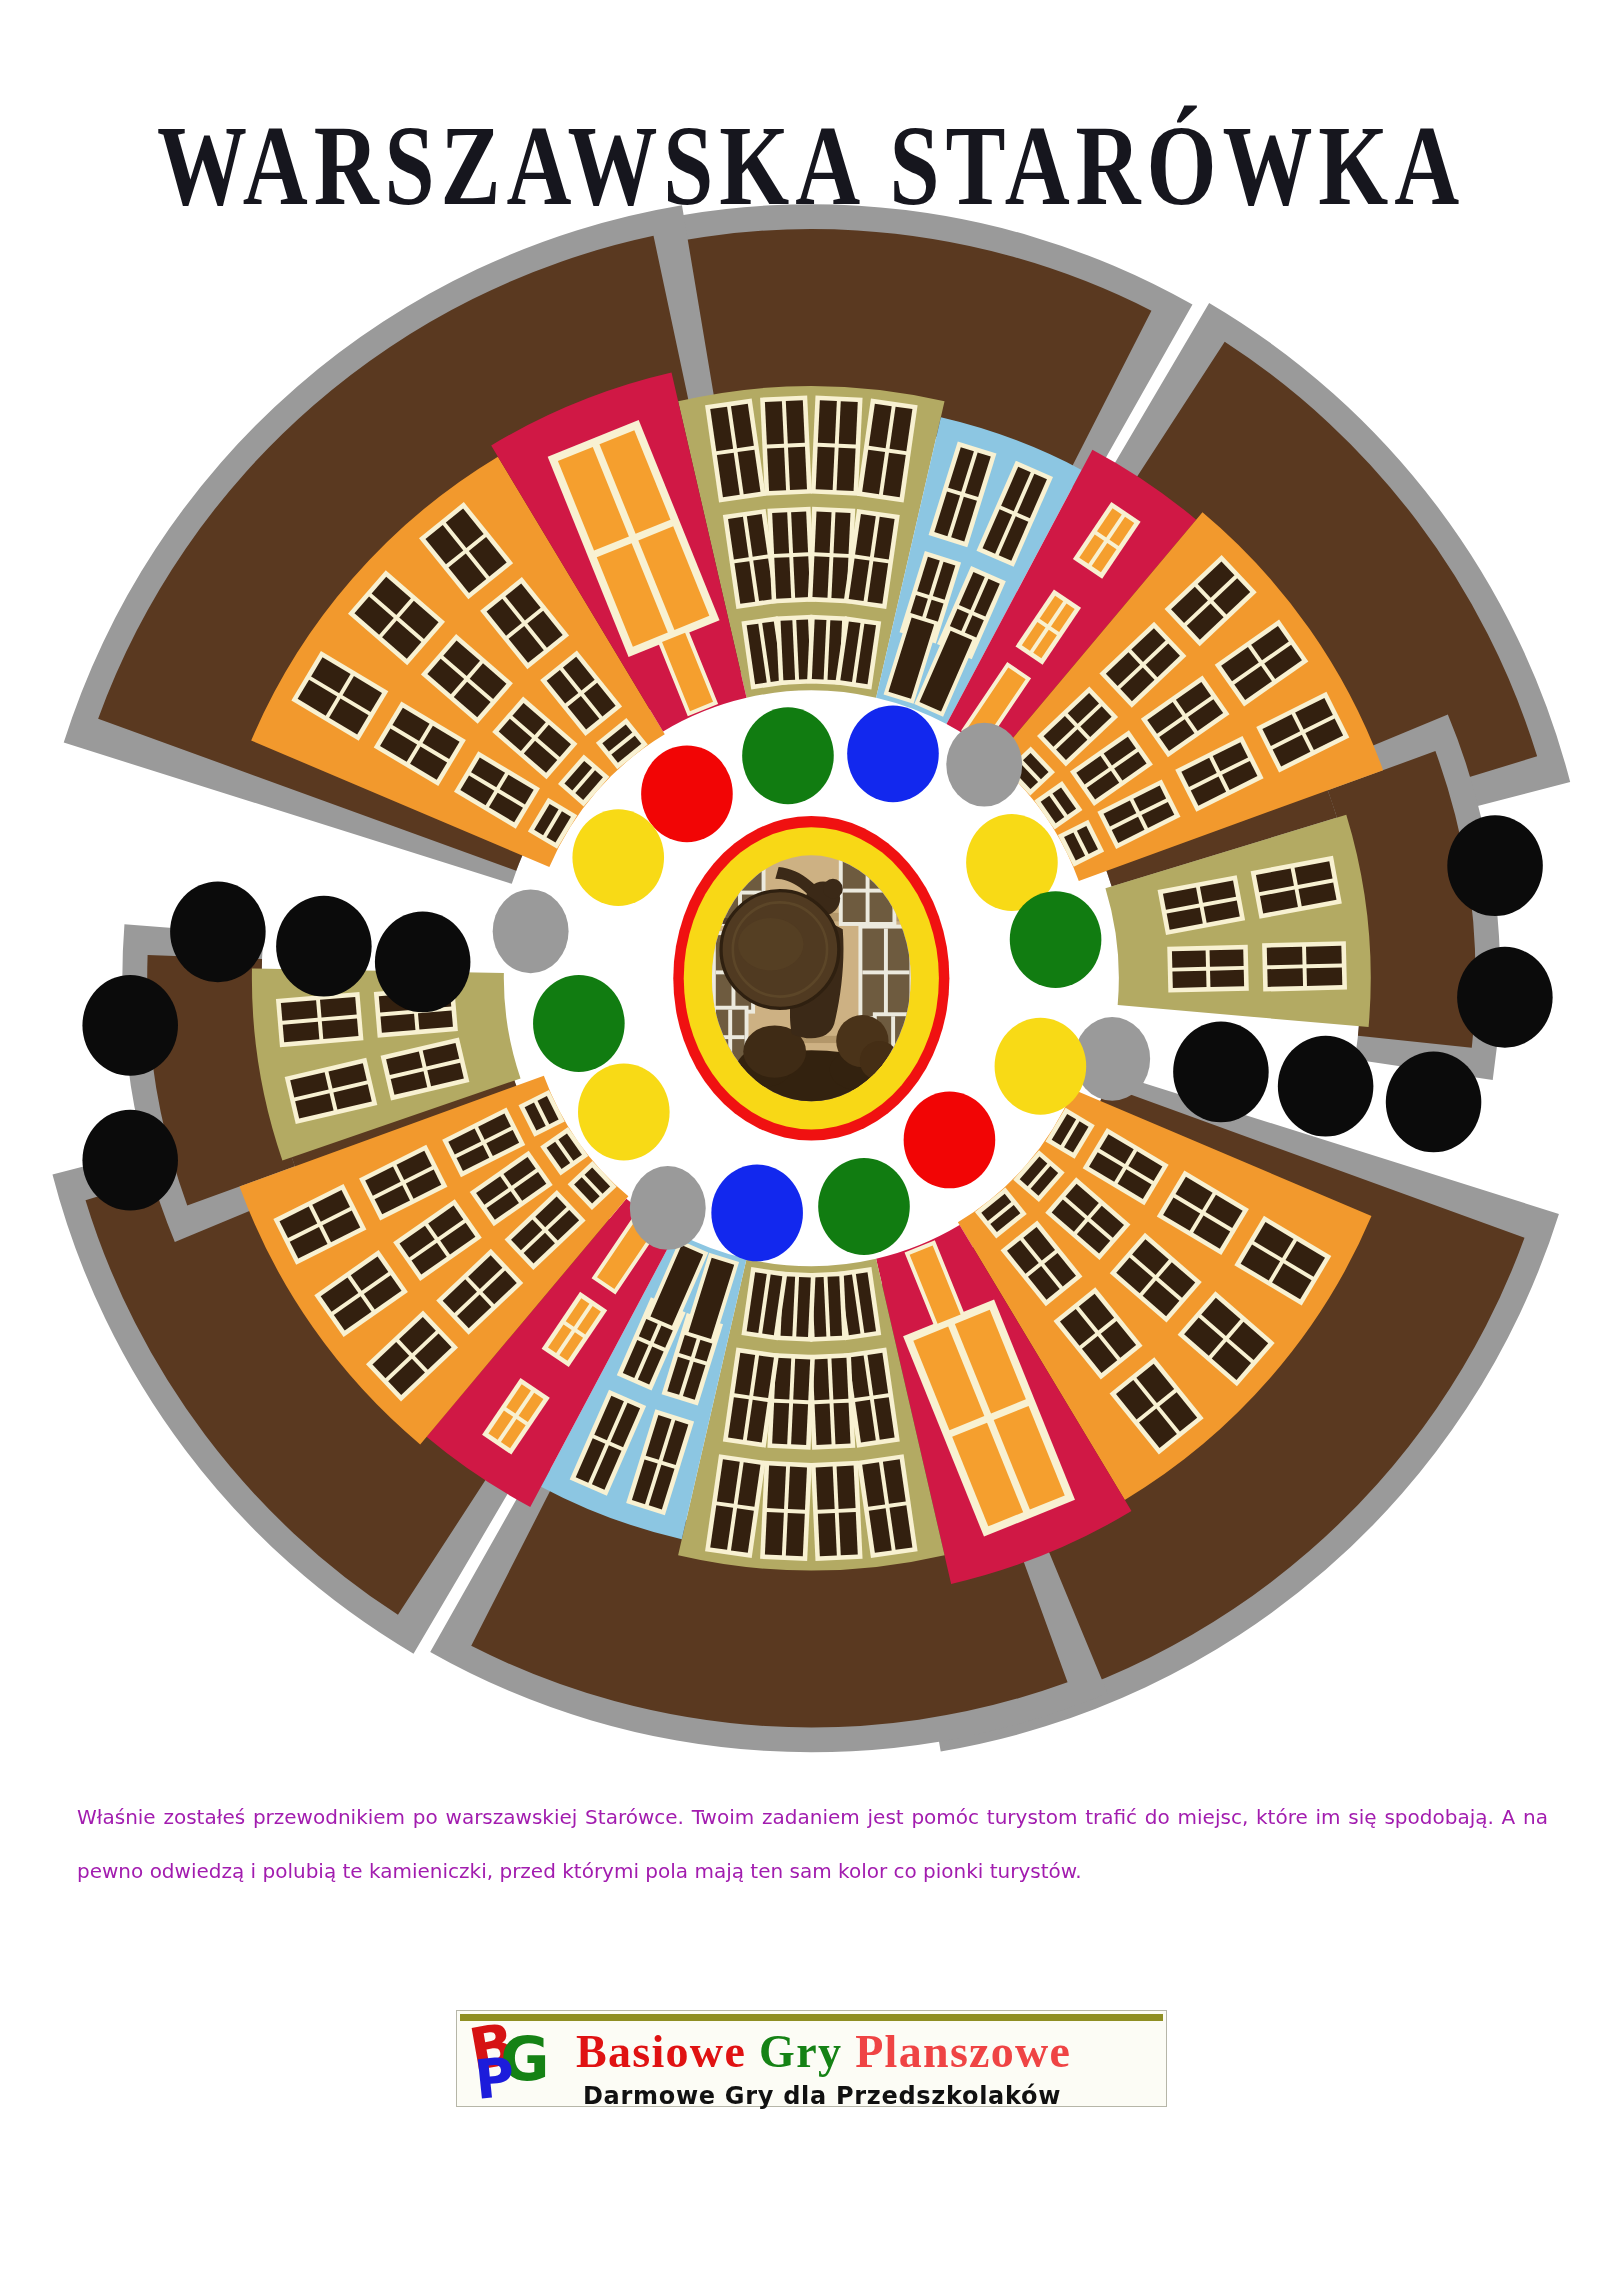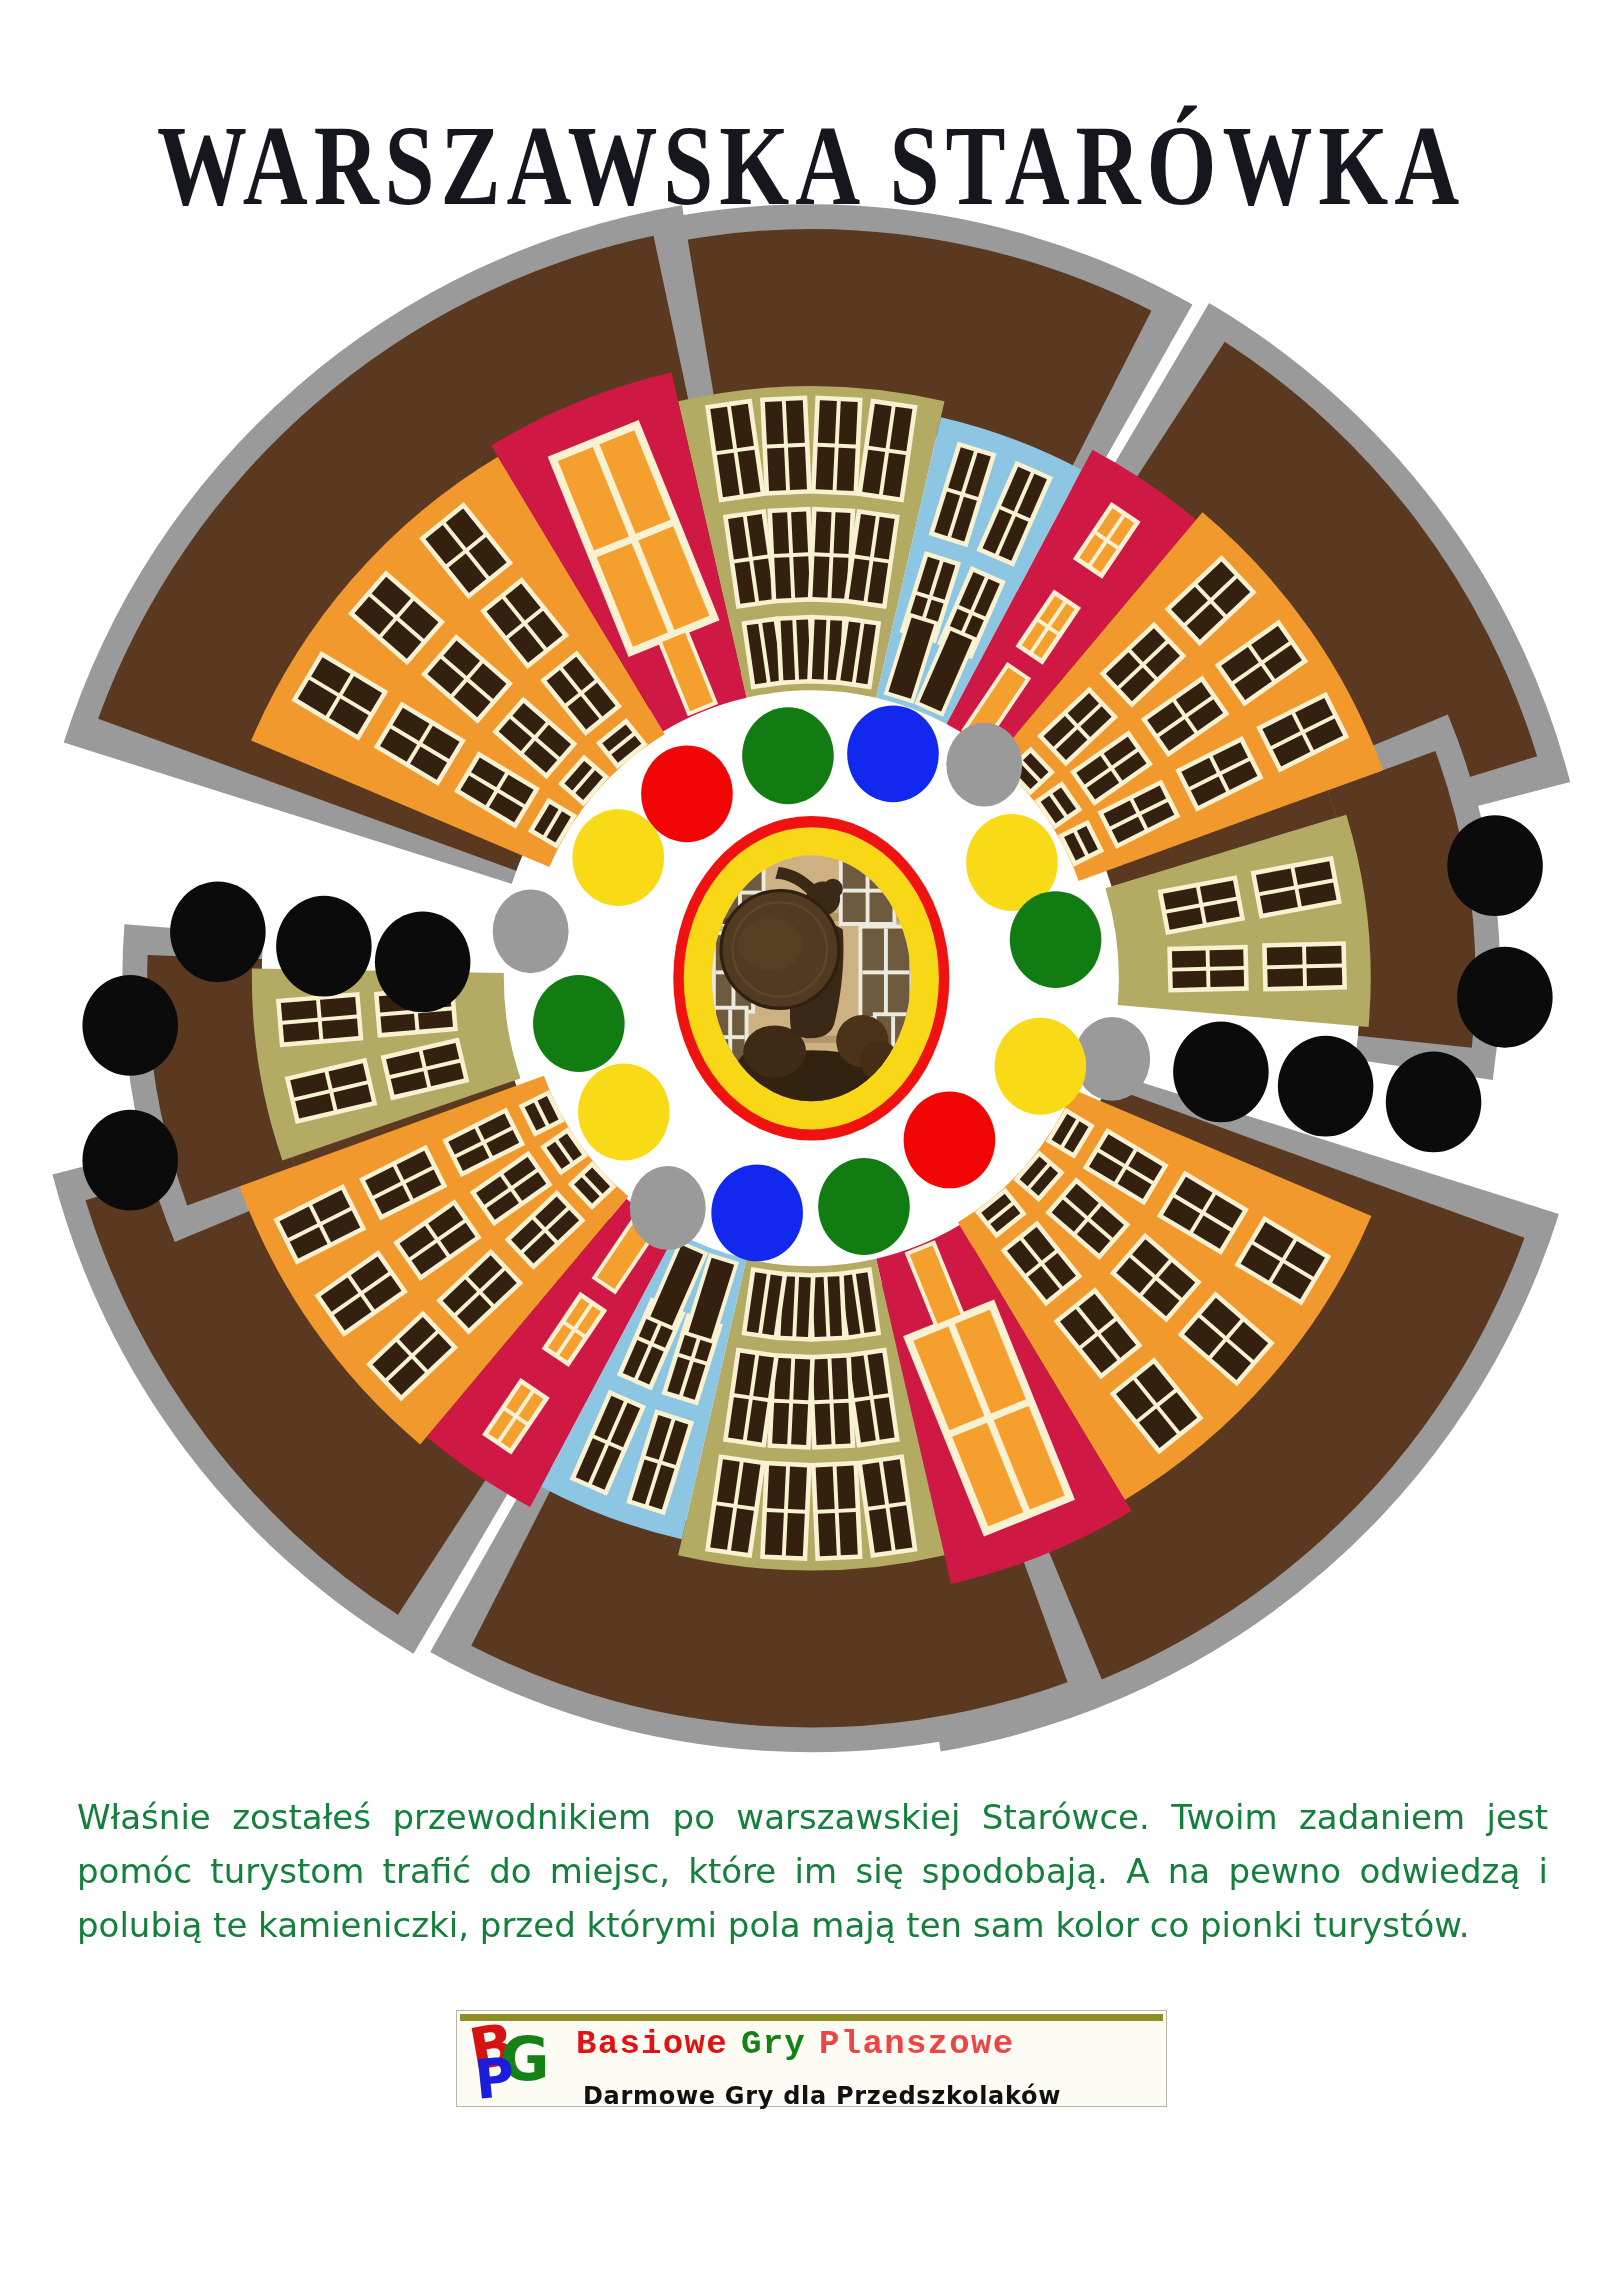--- a/index.html
+++ b/index.html
@@ -14,35 +14,35 @@
     font-size:90px;
     letter-spacing:5.9px;
     color:#16161e;
     transform:scaleY(1.28);
     transform-origin:50% 0;
     white-space:nowrap;
   }
   #board{position:absolute;left:0;top:183px;}
   .description{
     position:absolute;left:77px;top:1790px;width:1471px;
-    font-size:34px;line-height:54px;color:#15803d;
+    font-size:20px;line-height:54px;color:#a21caf;
     text-align:justify;margin:0;
   }
   .logo-banner{
     position:absolute;left:456px;top:2010px;width:711px;height:97px;
     background:#fcfcf5;border:1.3px solid #b6b6a8;box-sizing:border-box;
   }
   .logo-topbar{position:absolute;left:3.3px;right:3.3px;top:2.6px;height:7.9px;}
   .logo-monogram{position:absolute;left:5.2px;top:6.5px;width:111px;height:85px;}
   .logo-monogram span{position:absolute;font-weight:bold;font-family:"DejaVu Sans",sans-serif;line-height:1;}
   .mono-b{left:7.9px;top:0px;font-size:58px;transform:rotate(-10deg);}
   .mono-g{left:38px;top:11.8px;font-size:60px;}
   .mono-p{left:13px;top:34px;font-size:54px;transform:rotate(-6deg);}
   .logo-words{position:absolute;left:119px;top:14.4px;white-space:nowrap;}
-  .logo-words span{font-weight:bold;font-size:34px;letter-spacing:1.3px;margin-right:13px;font-family:Liberation Mono, monospace;}
+  .logo-words span{font-weight:bold;font-size:46px;letter-spacing:1.3px;margin-right:13px;font-family:Liberation Serif, serif;}
   .logo-subtitle{position:absolute;left:126px;top:63px;font-weight:bold;font-size:24px;letter-spacing:0.7px;margin-top:8px;}
 </style>
 </head>
 <body>
 
 <div class="page">
 
   <h1 class="title" style="color: rgb(22, 22, 30);">WARSZAWSKA STARÓWKA</h1>
 
   <svg id="board" width="1622" height="1584" viewBox="0 0 2479 2420">

